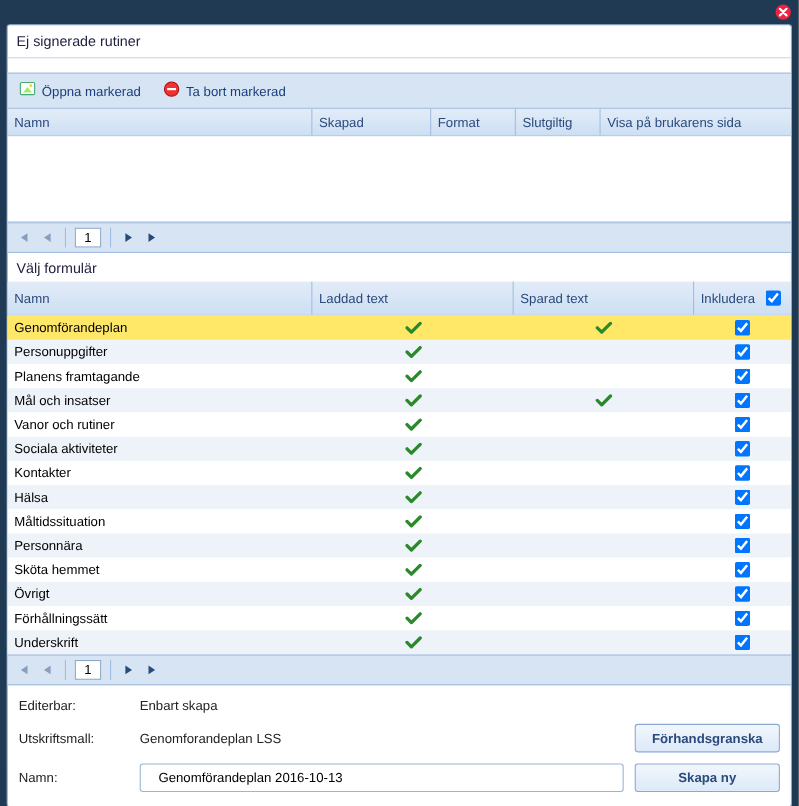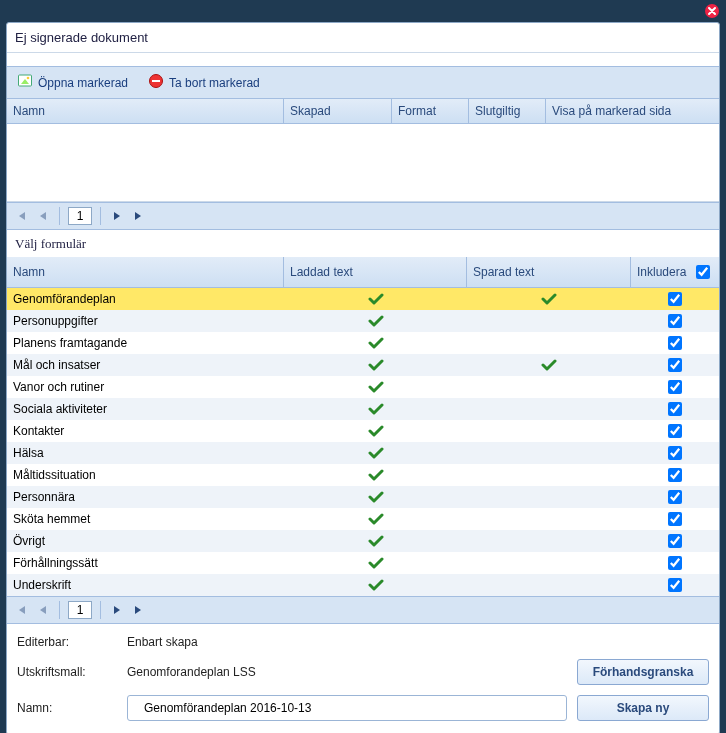--- a/index.html
+++ b/index.html
@@ -127,21 +127,20 @@
   .pager svg{width:12px;height:12px;display:block;}
   .pager input.page {
     width:24px;height:18px;text-align:center;border:1px solid #8da8c6;font-size:12px;
   }
   .sep{width:1px;height:18px;background:#a3bde0;margin:0 2px;}
 
   .section-title {
     font-size: 13px;
     color: #224;
     padding: 6px 8px 5px 8px;
-    font-family: Liberation Serif, serif;
   }
 
   .footer-area {
     padding: 6px 10px 0 10px;
   }
   .footer-row {
     display:flex;
     align-items:center;
     padding: 5px 0;
     gap:10px;
@@ -176,21 +175,21 @@
 <div class="outer-frame">
   <div class="close-x">
     <svg viewBox="0 0 16 16">
         <circle cx="8" cy="8" r="7" fill="#e24"></circle>
         <path d="M5 5 L11 11 M11 5 L5 11" stroke="#fff" stroke-width="2" stroke-linecap="round"></path>
       </svg>
   </div>
 
   <div class="panel">
 
-    <div class="panel-title">Ej signerade dokument</div>
+    <div class="panel-title">Ej signerade rutiner</div>
 
     <div class="toolbar">
       <div class="tool-btn">
         <span>
           <svg viewBox="0 0 16 16">
               <rect x="1.5" y="2" width="13" height="11" rx="1" fill="#fff" stroke="#4a7"></rect>
               <path d="M4 11 L8 6 L12 11" fill="#9e6"></path>
               <circle cx="11" cy="5" r="1.3" fill="#fc3"></circle>
             </svg>
         </span>
@@ -206,21 +205,21 @@
         <span>Ta bort markerad</span>
       </div>
     </div>
 
     <div class="grid docs">
       <div class="grid-head">
         <div class="col c1">Namn</div>
         <div class="col c2">Skapad</div>
         <div class="col c3">Format</div>
         <div class="col c4">Slutgiltig</div>
-        <div class="col c5">Visa på markerad sida</div>
+        <div class="col c5">Visa på brukarens sida</div>
       </div>
       <div class="grid-body grid-empty"></div>
     </div>
 
     <div class="pager">
       <span class="pbtn disabled">
           <svg viewBox="0 0 12 12">
             <path d="M2 2 v8 M10 2 L4 6 L10 10 Z" fill="#2a4a7c"></path>
           </svg>
         </span>

